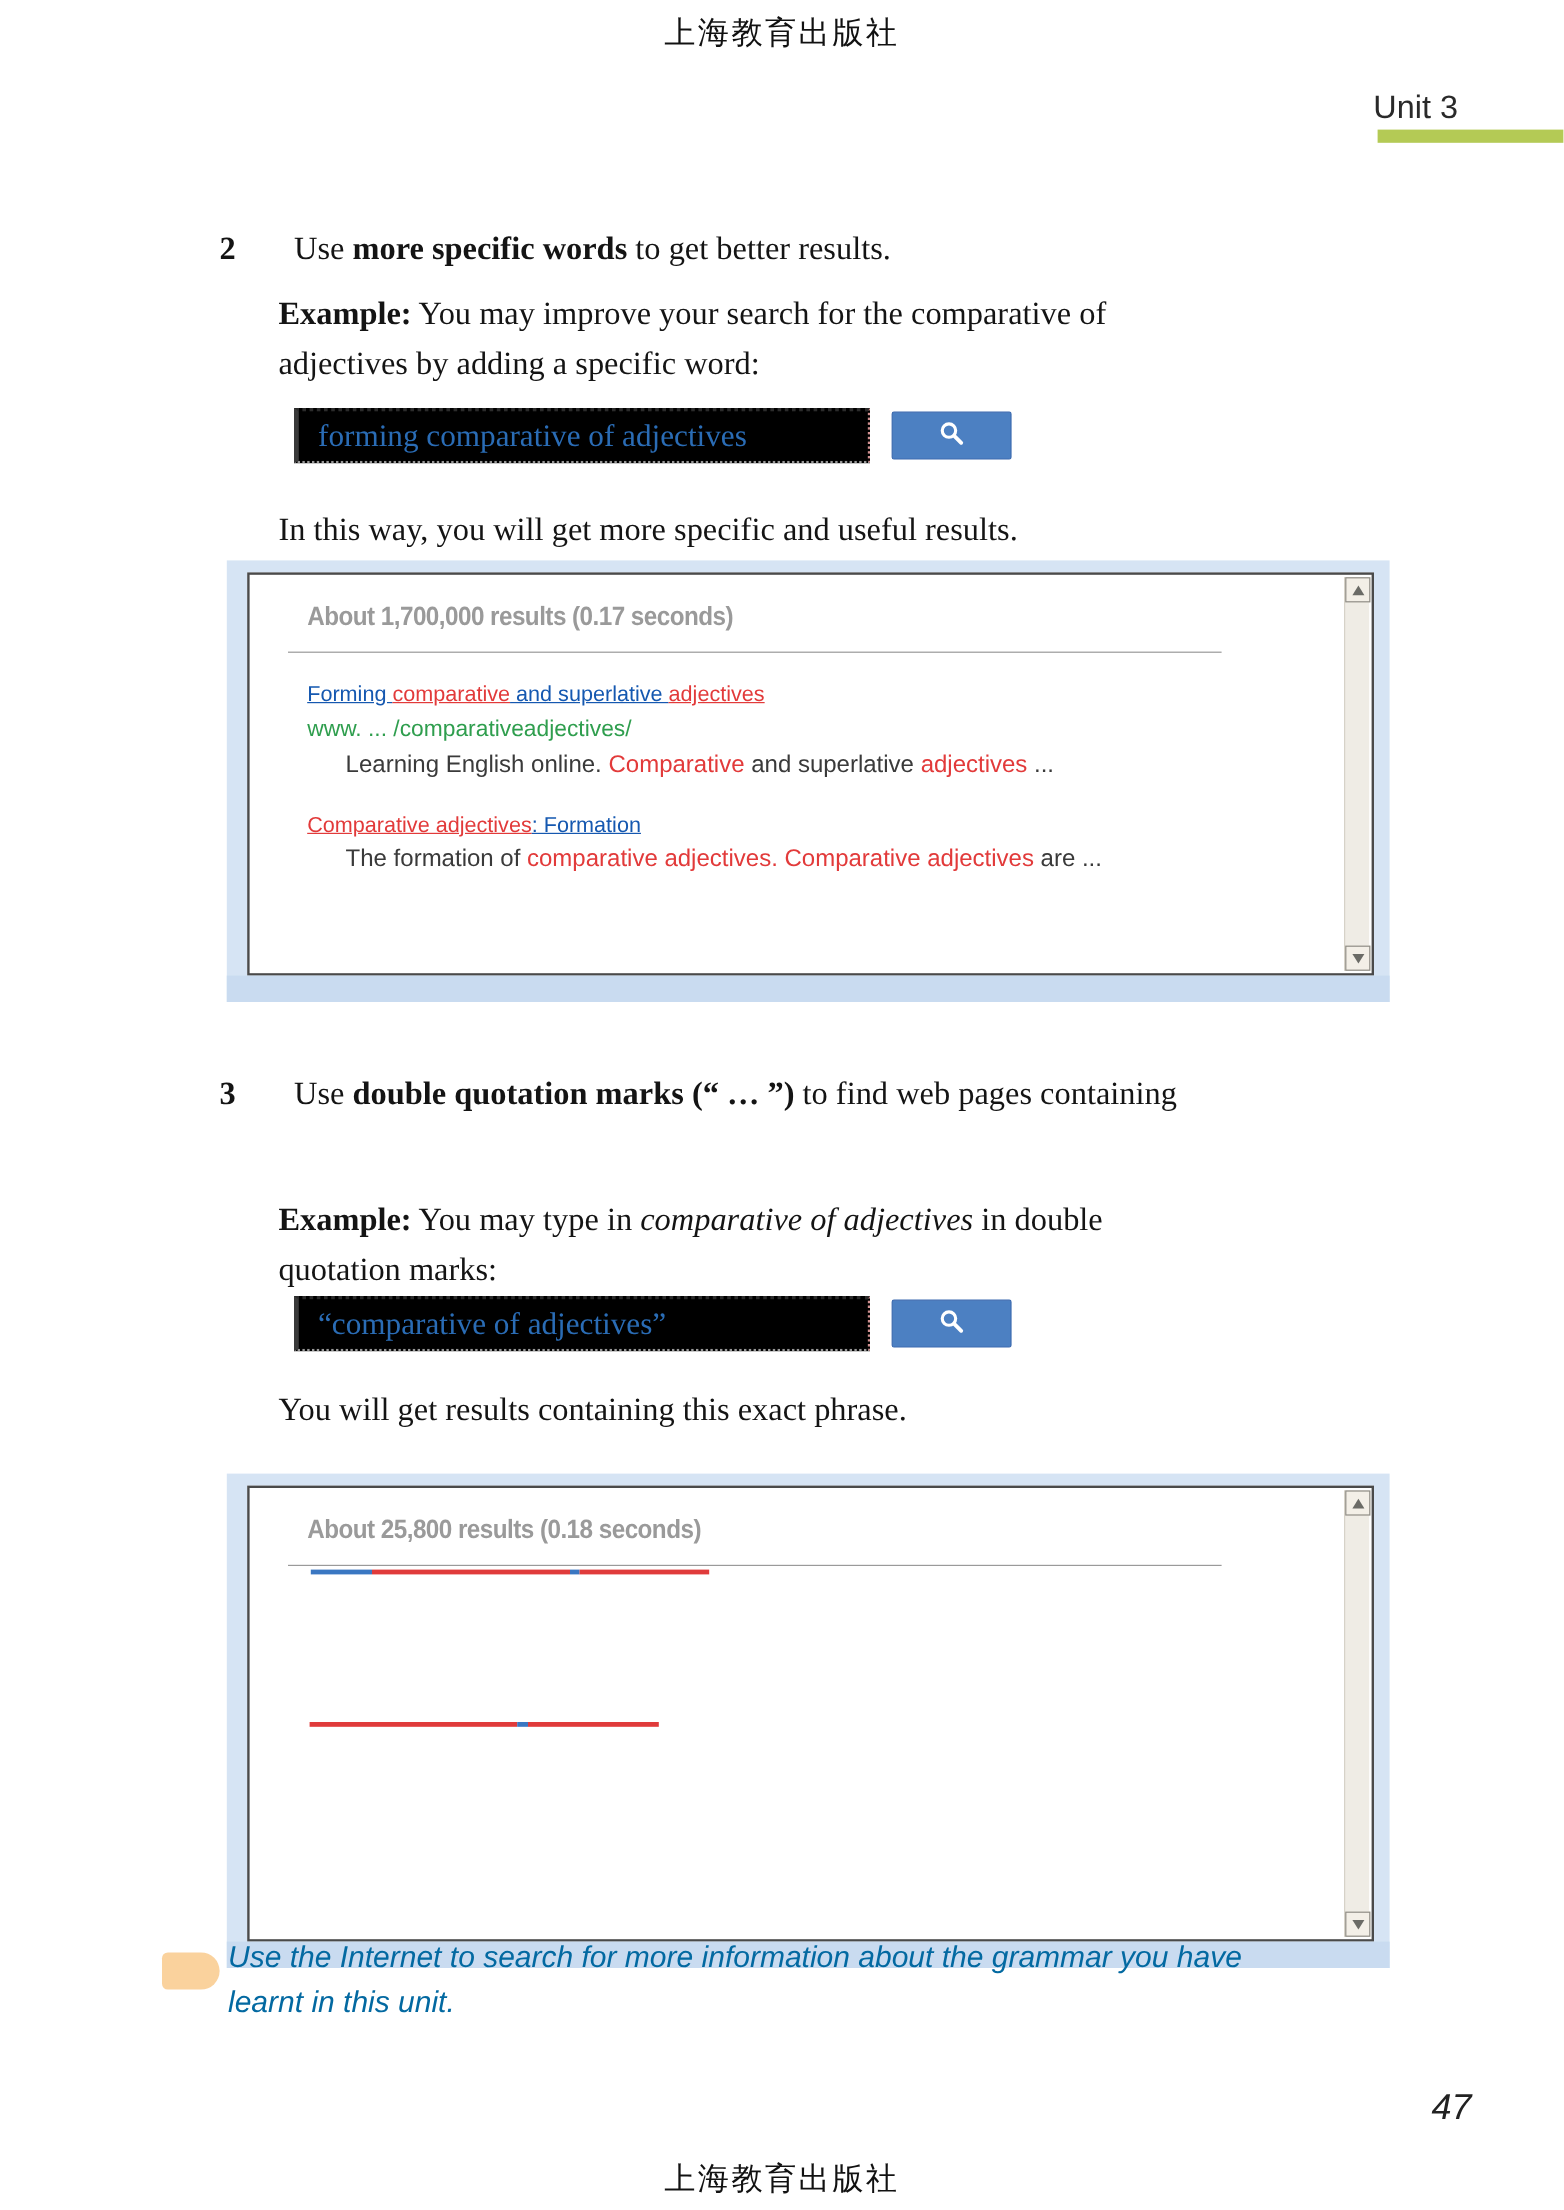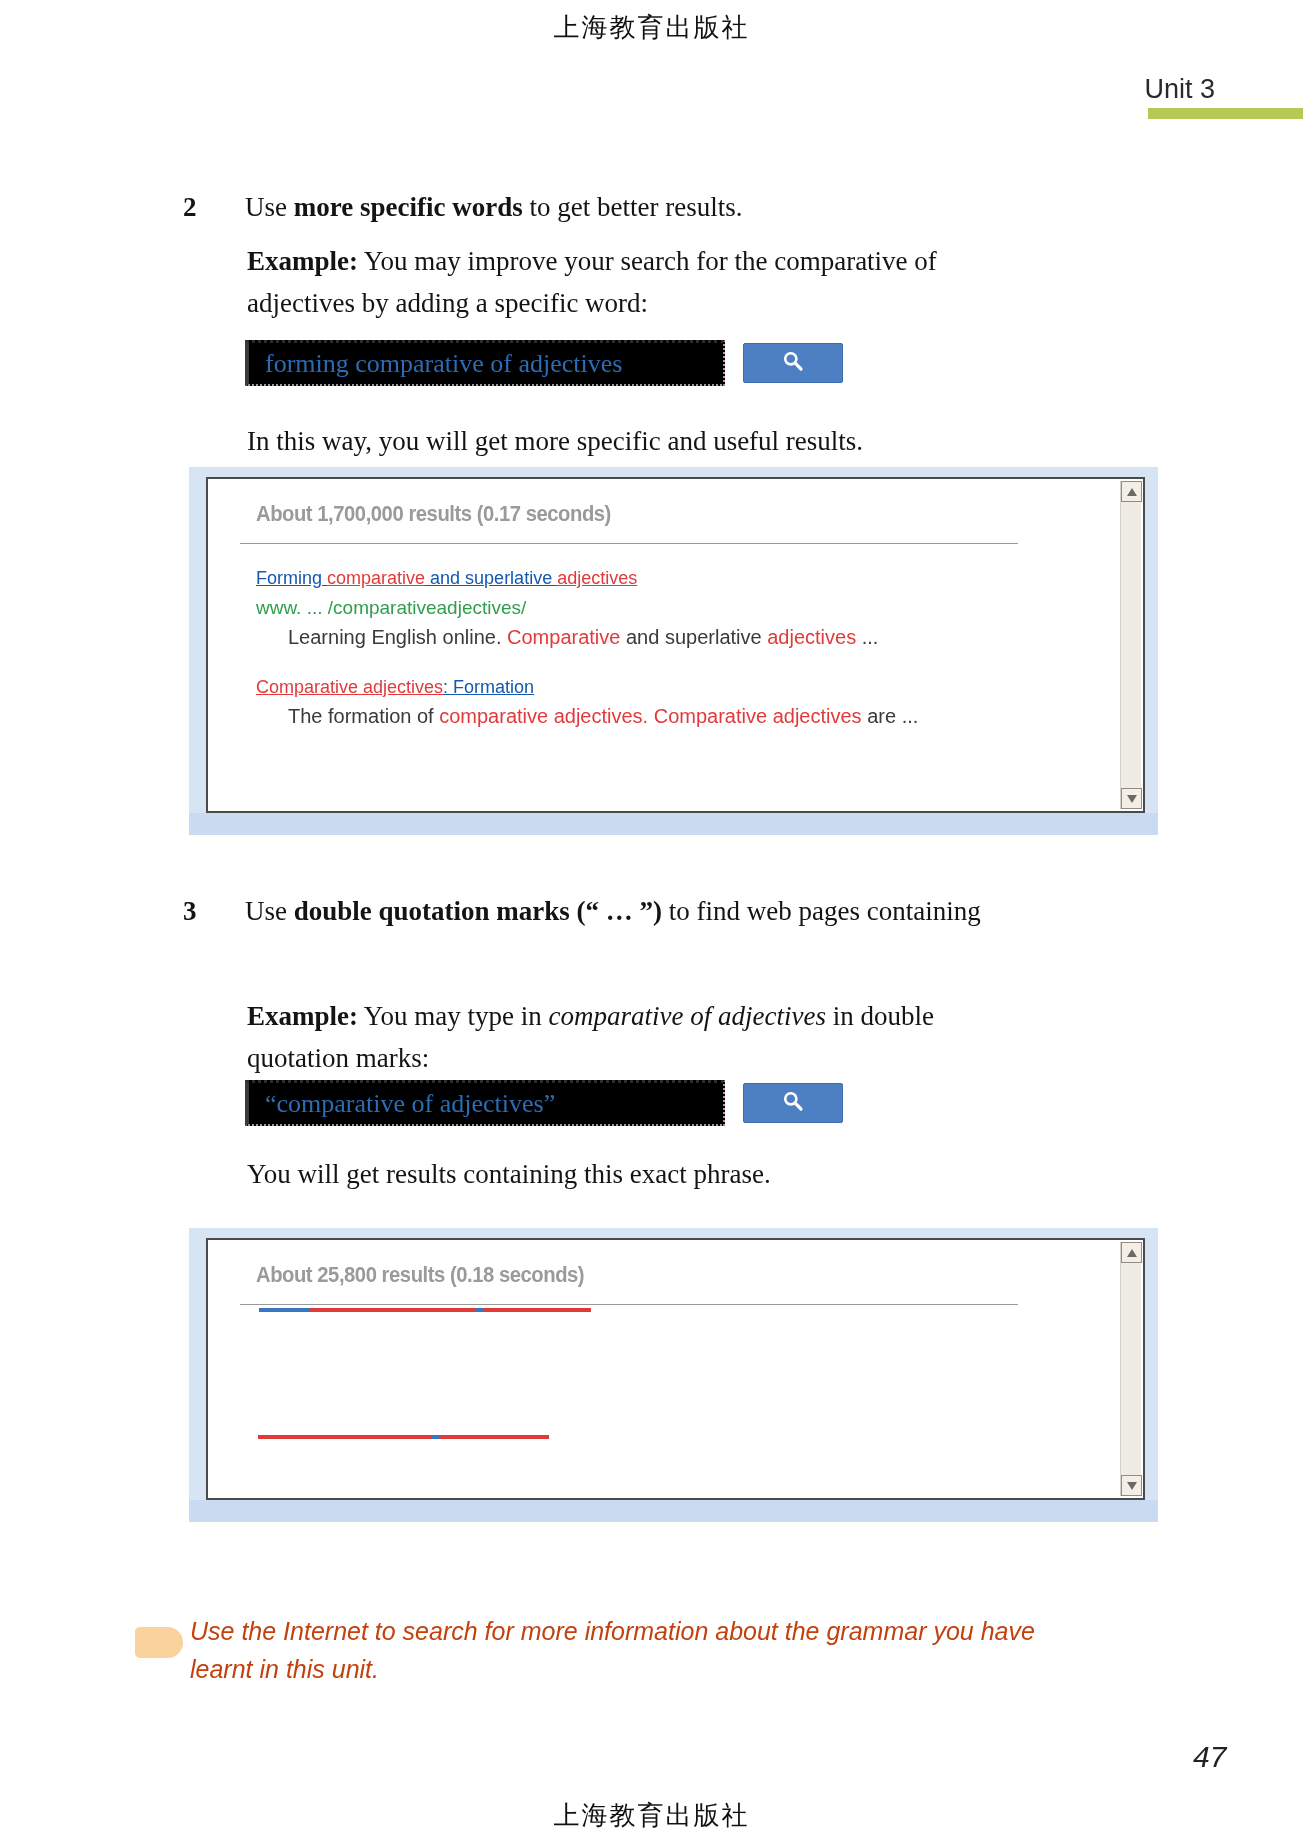--- a/index.html
+++ b/index.html
@@ -22,21 +22,21 @@
   .unit-label{position:absolute;top:74px;right:88px;font-size:27px;color:#2a2a2a;}
   .unit-bar{position:absolute;top:108px;left:1148px;right:0;height:11px;background:#b4ca55;}
 
   .item-row{position:absolute;left:183px;display:flex;font-size:27px;color:#141414;
             font-family:"Liberation Serif","DejaVu Serif",serif;line-height:42px;}
   .item-num{width:62px;font-weight:bold;flex:0 0 62px;}
   .item-text{width:925px;}
   .bold{font-weight:bold;}
   .ital{font-style:italic;}
 
-  .para{position:absolute;left:247px;width:930px;font-size:27px;color:#141414;line-height:42px;
+  .para{position:absolute;left:232px;width:930px;font-size:27px;color:#141414;line-height:42px;
         font-family:"Liberation Serif","DejaVu Serif",serif;}
 
   .search-row{position:absolute;left:245px;display:flex;align-items:flex-start;}
   .search-box{width:480px;height:46px;background:#000000;display:flex;align-items:center;
               border-top:3px dotted #2b2b2b;border-left:4px solid #3a3a3a;
               border-bottom:2px dotted #9a9a9a;border-right:2px dotted #d09090;}
   .search-text{padding-left:16px;font-size:26px;color:#2a6cb5;
                font-family:"Liberation Serif","DejaVu Serif",serif;white-space:nowrap;}
   .search-btn{margin-left:18px;margin-top:3px;width:100px;height:40px;background:var(--button-blue);
               border:1px solid #3c6bb0;border-radius:2px;display:flex;align-items:center;justify-content:center;cursor:pointer;}
@@ -71,21 +71,21 @@
   .tri-down{width:0;height:0;border-left:5px solid transparent;border-right:5px solid transparent;
             border-top:8px solid #6b6b66;}
 
   .redacted-area{position:absolute;left:2px;top:2px;right:2px;bottom:2px;}
   .redline{position:absolute;display:flex;height:4px;}
   .redline span{display:block;height:4px;}
 
   .note-marker{position:absolute;left:135px;top:1627px;width:48px;height:31px;background:#fad29d;
                border-radius:5px 16px 16px 5px;}
   .note-text{position:absolute;left:190px;top:1612px;width:960px;font-size:25px;font-style:italic;
-             color:#c2410c;line-height:38px;}
+             color:#0369a1;line-height:38px;}
 
   .page-number{position:absolute;left:1193px;top:1740px;font-size:30px;font-style:italic;color:#222;}
 </style>
 </head>
 <body>
 
 <div id="page">
 
   <div class="press press-top">上海教育出版社</div>
   <div class="press press-bottom">上海教育出版社</div>
@@ -160,21 +160,21 @@
         <svg width="24" height="24" viewBox="0 0 24 24">
           <circle cx="9.8" cy="9.8" r="5.6" fill="none" stroke="#ffffff" stroke-width="2.6"></circle>
           <line x1="14.2" y1="14.2" x2="20" y2="20" stroke="#ffffff" stroke-width="3.2" stroke-linecap="round"></line>
         </svg>
       </span>
     </div>
   </div>
 
   <div class="para" style="top:1153px;">You will get results containing this exact phrase.</div>
 
-  <div class="panel" style="top:1228px;height:294px;">
+  <div class="panel" style="top:1228px;height:412px;">
     <div class="panel-white" style="bottom:22px;">
       <div class="stats">About 25,800 results (0.18 seconds)</div>
       <div class="hline"></div>
       <div class="redacted-area">
           <div class="redline" style="top: 66px; left: 49px;">
             <span style="width: 51px; background: rgb(58, 119, 194);"></span>
             <span style="width: 165px; background: rgb(224, 59, 59);"></span>
             <span style="width: 8px; background: rgb(58, 119, 194);"></span>
             <span style="width: 108px; background: rgb(224, 59, 59);"></span>
           </div>

